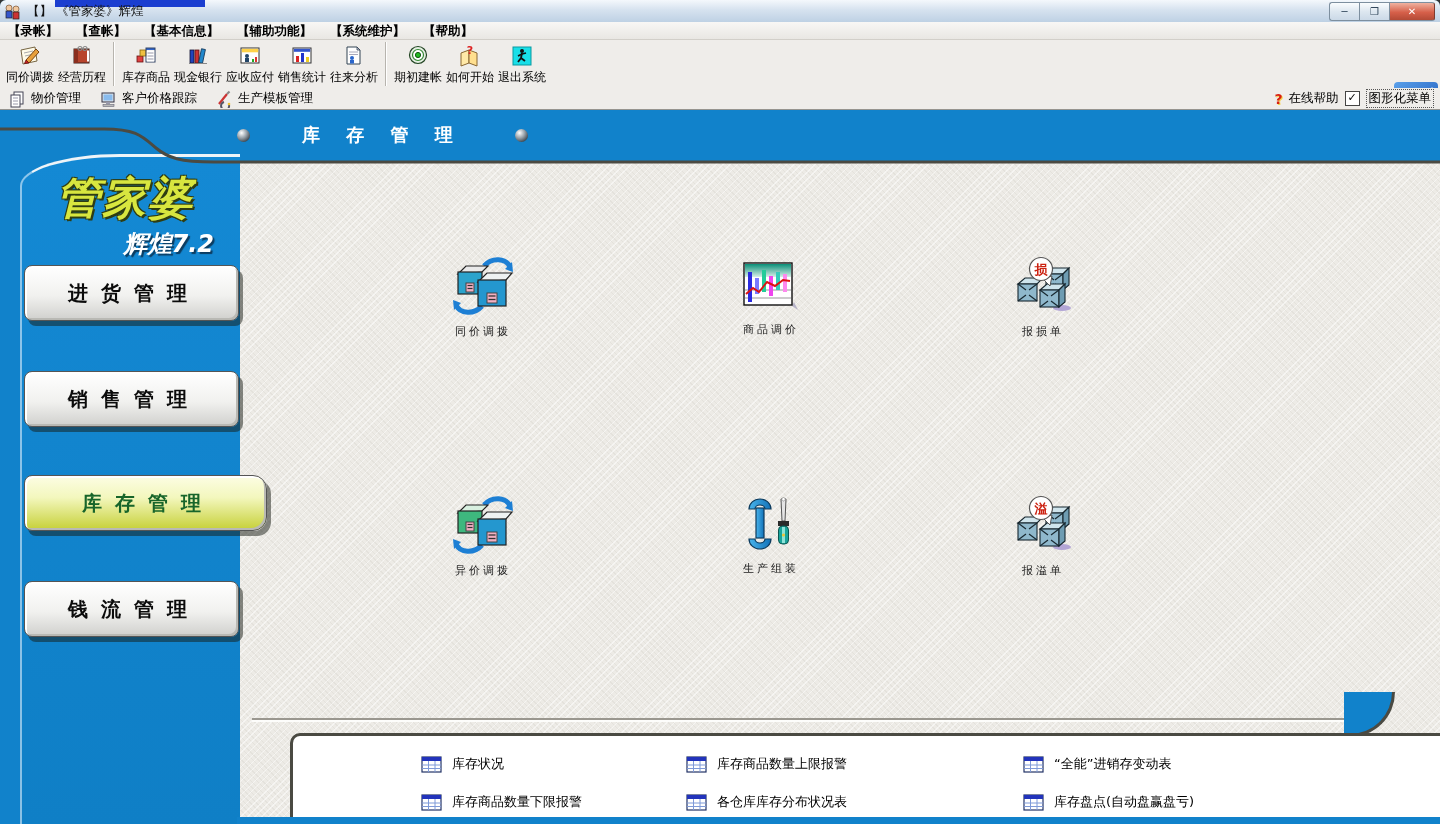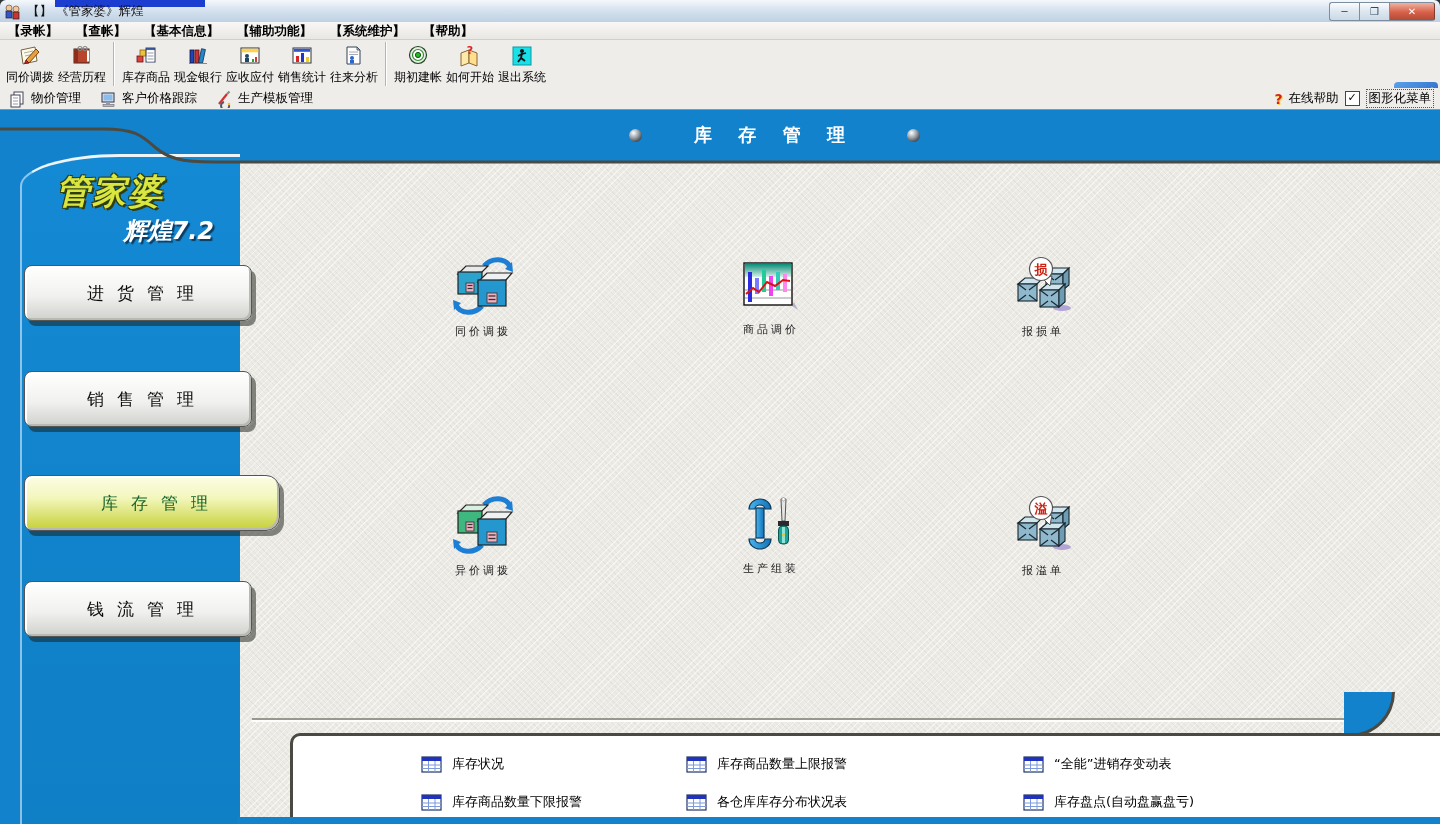--- a/index.html
+++ b/index.html
@@ -42,41 +42,41 @@
   .qmark{color:#d81f10;font-weight:800;font-size:14px;text-shadow:1px 1px 0 #f6d24a;}
   .cbx{width:13px;height:13px;background:#fff;border:1px solid #444;font-size:11px;
     line-height:12px;text-align:center;color:#000;}
   .cbxlabel{border:1px dotted #555;padding:0 2px;}
   
   .mainregion{position:absolute;left:0;top:110px;width:1440px;height:714px;background:#1182cb;}
   .texture{position:absolute;left:237px;top:52px;right:0;bottom:0;background:#edebe6;
     background-image:repeating-linear-gradient(135deg,rgba(255,255,255,.5) 0 1px,transparent 1px 5px),
       repeating-linear-gradient(45deg,rgba(175,172,162,.14) 0 1px,transparent 1px 4px);}
   .bandtitle{position:absolute;left:237px;top:0;width:1075px;height:50px;display:flex;
-    align-items:center;justify-content:center;gap:52px;}
+    align-items:center;gap:52px;}
   .bandtitle h1{margin:0;font-size:18px;font-weight:700;color:#fff;letter-spacing:10px;}
   .sphere{width:13px;height:13px;border-radius:50%;
     background:radial-gradient(circle at 35% 30%,#fff,#9aa4ac 40%,#3c444c 78%,#20262c);}
   .curve{position:absolute;left:0;top:0;width:1440px;height:62px;pointer-events:none;}
   
   .sidepanel{position:absolute;left:20px;top:44px;width:218px;bottom:0;
     background:linear-gradient(#1489d4,#0f7fc6);
     border-top-left-radius:100px 32px;border-top:3px solid #eef4f8;
     border-left:2px solid rgba(240,248,255,.55);}
-  .logo1{margin:12px 0 0 34px;font-size:34px;font-weight:800;font-style:italic;
+  .logo1{margin:12px 0 0 34px;font-size:44px;font-weight:800;font-style:italic;
     letter-spacing:2px;color:#d8e63f;
     text-shadow:2px 2px 0 #2f3d12,-1px -1px 0 #2f3d12,1px -1px 0 #2f3d12,-1px 1px 0 #2f3d12;}
   .logo2{text-align:right;padding-right:26px;font-size:24px;font-weight:800;font-style:italic;
     color:#fff;text-shadow:2px 2px 1px #0c3c60;}
   .sbtn{position:absolute;left:2px;width:208px;height:54px;display:flex;align-items:center;
     justify-content:center;cursor:pointer;border:1px solid #555;border-radius:8px;
     background:linear-gradient(180deg,#ffffff,#f1f1ef 55%,#d0d0cd);
     box-shadow:4px 5px 0 rgba(22,26,18,.5),inset 2px 2px 0 #fff,inset -2px -2px 0 #b9b9b4;
-    font-family:"Liberation Serif",serif;font-weight:400;font-size:17px;color:#0b0b0b;
-    letter-spacing:13px;padding-left:18px;}
+    font-family:"Liberation Serif",serif;font-weight:700;font-size:20px;color:#0b0b0b;
+    letter-spacing:13px;padding-left:5px;}
   .sbtn.selected{width:236px;border-radius:8px 14px 14px 8px;color:#17652a;
     background:linear-gradient(180deg,#fcfde4,#f3f7bd 40%,#c6d037);}
   
   .module{position:absolute;width:130px;text-align:center;cursor:pointer;}
   .mod-label{margin-top:4px;font-size:11px;letter-spacing:3px;color:#1a1a1a;}
   
   .groove{position:absolute;left:252px;top:608px;width:1092px;height:0;
     border-top:2px solid #9a978f;border-bottom:2px solid #fdfdfb;}
   .bluecorner{position:absolute;left:1344px;top:582px;width:48px;height:42px;background:#1182cb;
     border:3px solid #4a4a42;border-top:none;border-left:none;border-bottom-right-radius:46px;}

